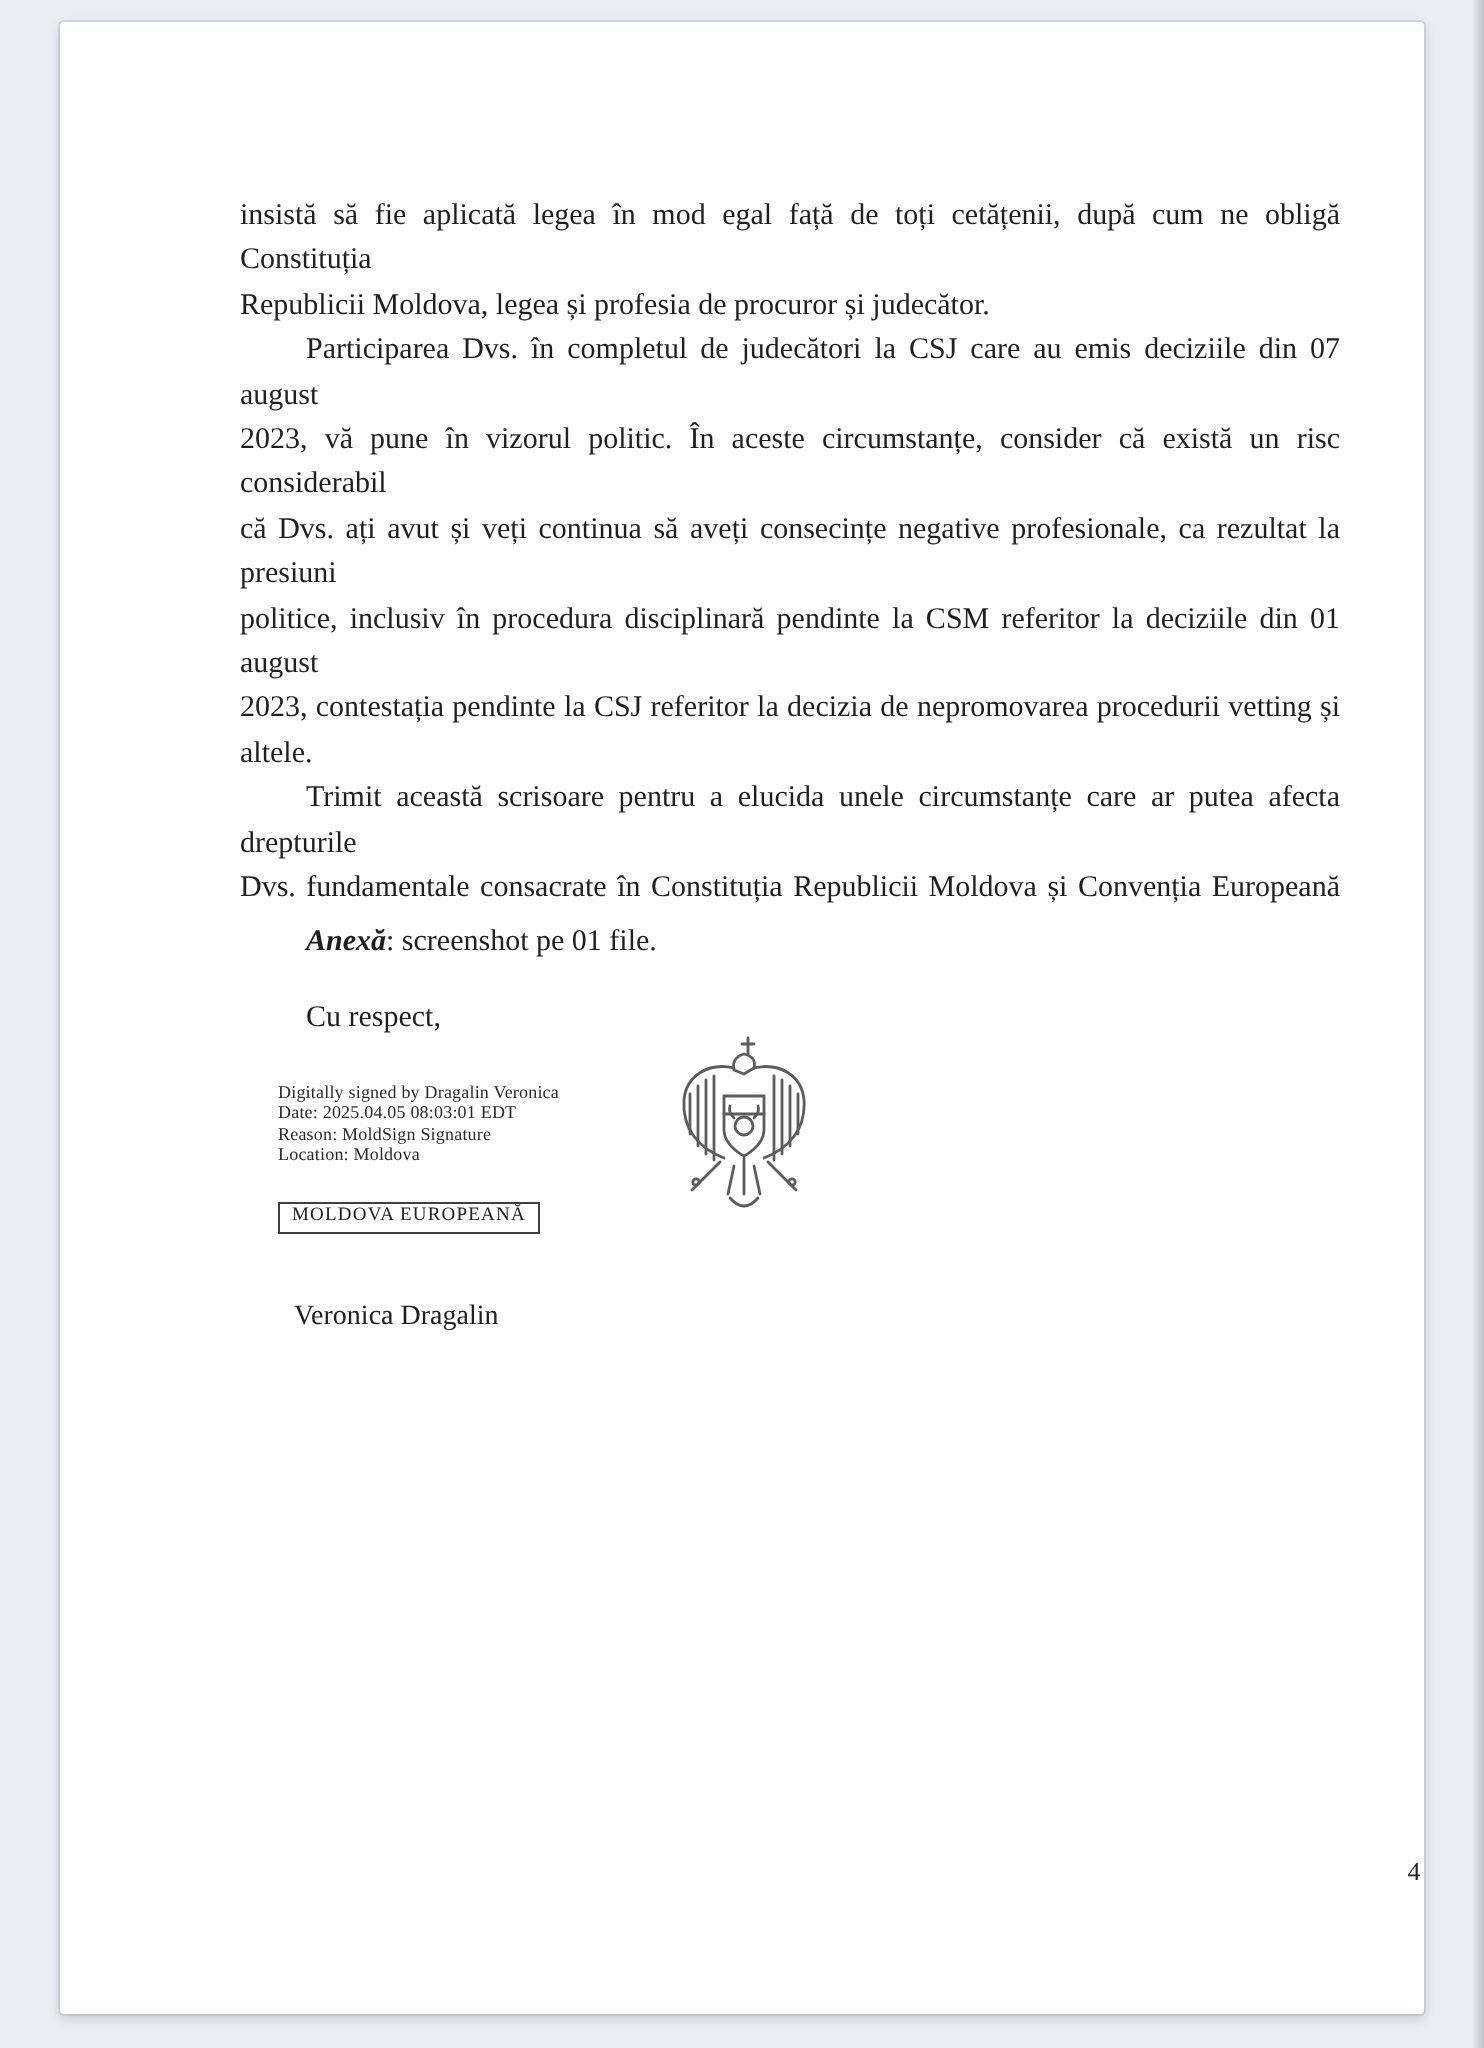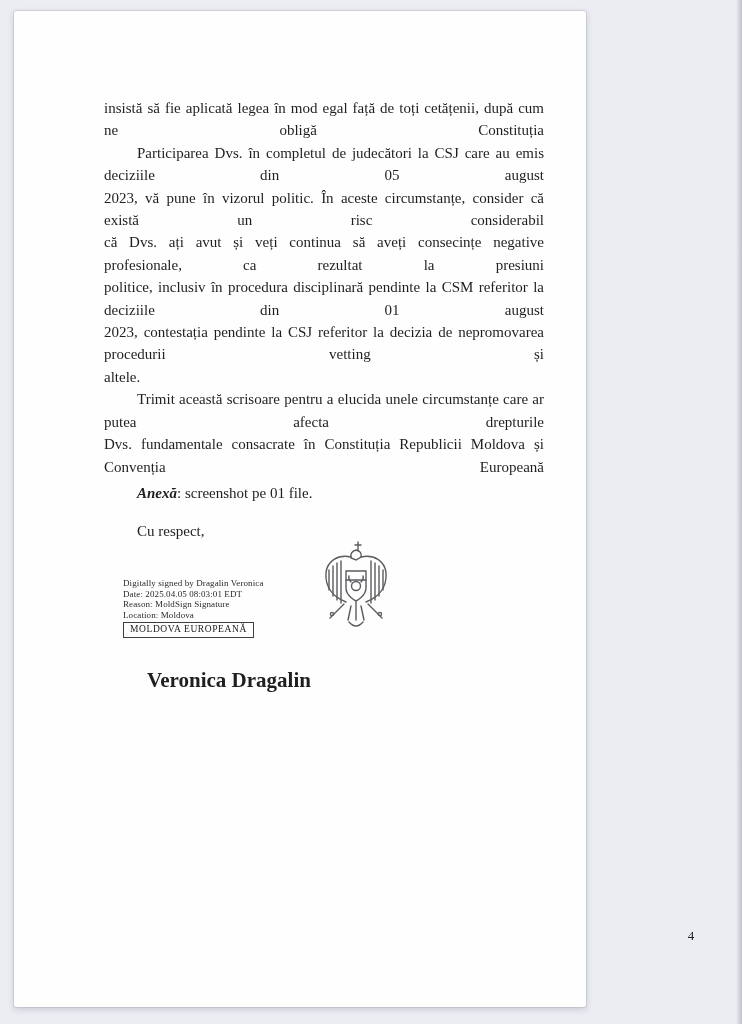--- a/index.html
+++ b/index.html
@@ -9,21 +9,21 @@
   body{
     width:742px;height:1024px;position:relative;overflow:hidden;
     background:var(--bg);
     font-family:"Liberation Serif","DejaVu Serif",serif;
   }
   .viewer-edge{
     position:absolute;right:0;top:0;width:6px;height:100%;
     background:linear-gradient(to right,rgba(120,122,132,0),rgba(120,122,132,.38));
   }
   .page{
-    position:absolute;left:14px;top:11px;width:572px;height:996px;
+    position:absolute;left:30px;top:11px;width:682px;height:996px;
     background:var(--page);border-radius:2px;
     box-shadow:0 0 0 1px rgba(150,152,162,.25),0 2px 6px rgba(60,62,80,.22);
   }
   .content{
     position:absolute;left:0;top:0;right:0;
     padding:86px 42px 0 90px;
     color:var(--ink);
     font-size:15px;line-height:22.4px;
   }
   .line{text-align:justify;text-align-last:justify;white-space:normal;}
@@ -34,41 +34,42 @@
   .closing{margin-top:16px;text-indent:33px;font-weight:normal;}
   .sig-row{
     margin-top:11px;margin-left:19px;
     display:flex;align-items:flex-end;
   }
   .sig-text{
     font-size:9px;line-height:10.5px;color:#2a2a2c;
     letter-spacing:.1px;
   }
   .sig-stamp{
-    display:inline-block;margin-top:2px;
+    display:inline-block;margin-top:18px;
     border:1px solid var(--stamp);
     padding:1px 6px 2px 6px;
     font-size:9.5px;letter-spacing:.6px;line-height:11px;color:#222;
   }
   .emblem{margin-left:56px;margin-top:-14px;}
-  .signer{margin-top:31px;margin-left:43px;font-weight:bold;font-size:21px;}
+  .signer{margin-top:31px;margin-left:27px;font-weight:normal;font-size:14px;}
   .page-number{
     position:absolute;left:662px;top:917px;width:30px;
     font-size:13px;color:#222;text-align:center;
   }
 </style>
 </head>
 <body>
 
 <div class="page">
   <div class="content">
 
     <div>
         <div class="line">insistă să fie aplicată legea în mod egal față de toți cetățenii, după cum ne obligă Constituția</div>
-        <div class="line indent">Participarea Dvs. în completul de judecători la CSJ care au emis deciziile din 05 august</div>
+        <div class="line last">Republicii Moldova, legea și profesia de procuror și judecător.</div>
+        <div class="line indent">Participarea Dvs. în completul de judecători la CSJ care au emis deciziile din 07 august</div>
         <div class="line">2023, vă pune în vizorul politic. În aceste circumstanțe, consider că există un risc considerabil</div>
         <div class="line">că Dvs. ați avut și veți continua să aveți consecințe negative profesionale, ca rezultat la presiuni</div>
         <div class="line">politice, inclusiv în procedura disciplinară pendinte la CSM referitor la deciziile din 01 august</div>
         <div class="line">2023, contestația pendinte la CSJ referitor la decizia de nepromovarea procedurii vetting și</div>
         <div class="line last">altele.</div>
         <div class="line indent">Trimit această scrisoare pentru a elucida unele circumstanțe care ar putea afecta drepturile</div>
         <div class="line">Dvs. fundamentale consacrate în Constituția Republicii Moldova și Convenția Europeană</div>
       </div>
 
     <div class="annex-line"><span class="annex-label">Anexă</span><span>: screenshot pe 01 file.</span></div>

